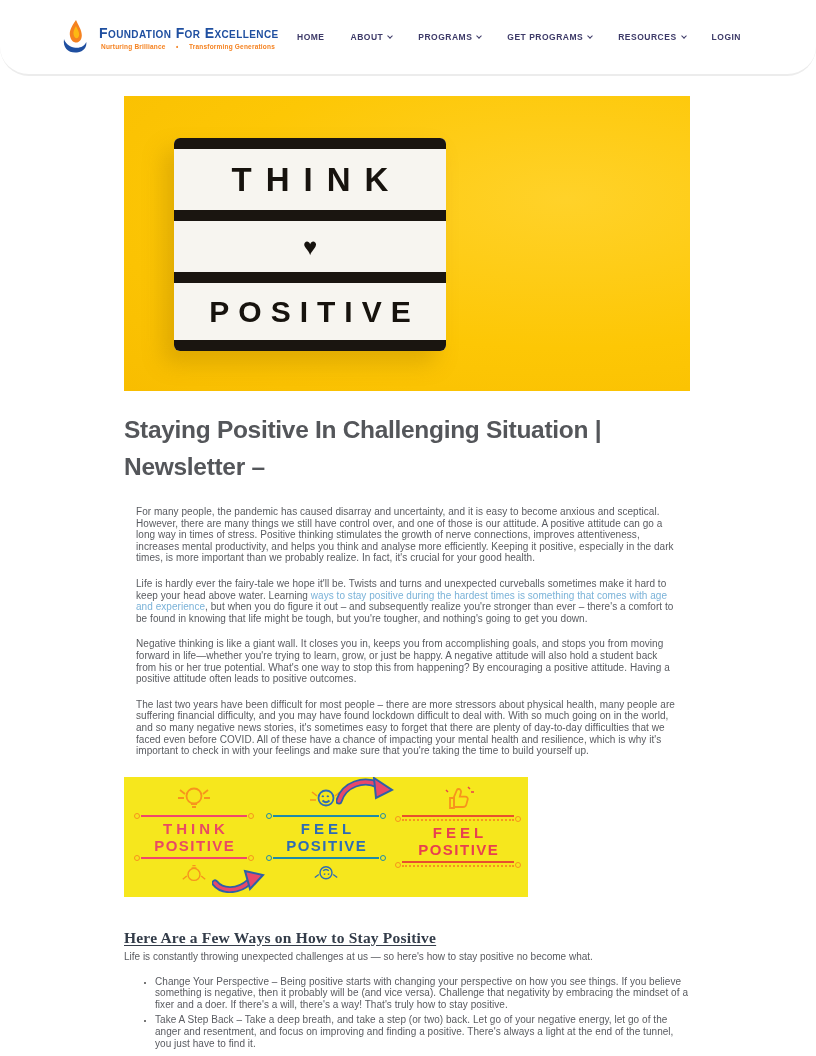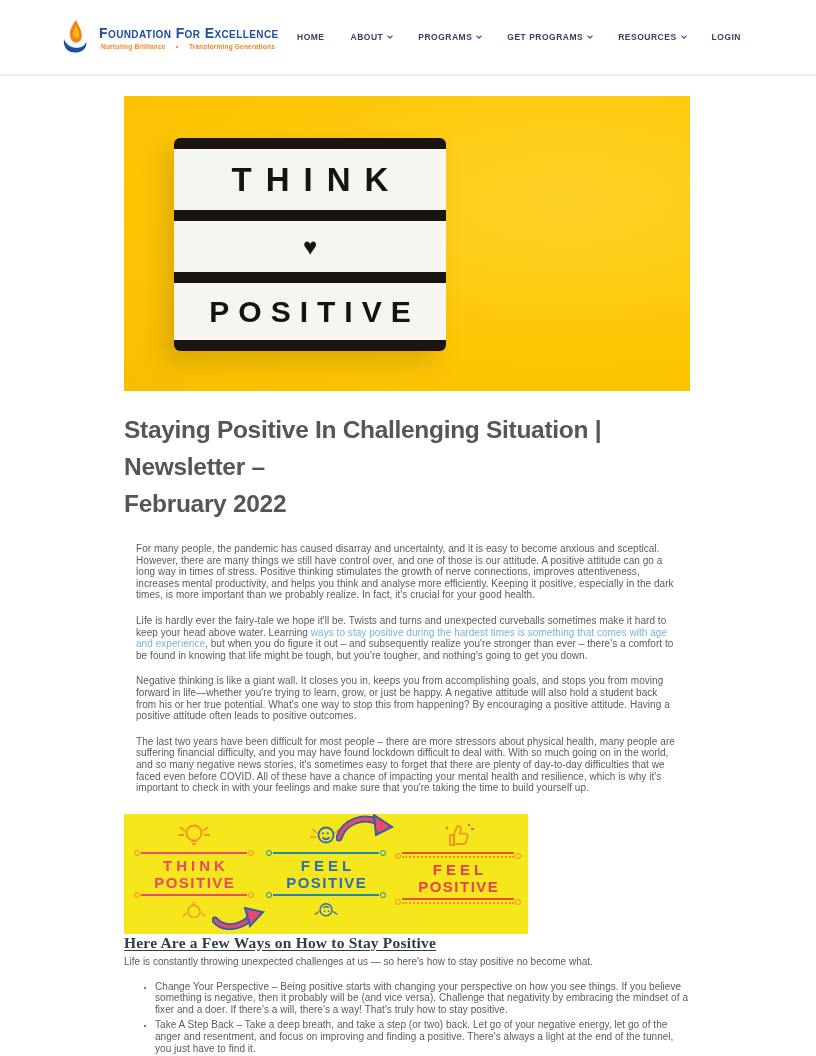--- a/index.html
+++ b/index.html
@@ -2,21 +2,21 @@
 <html><head>
 <meta charset="utf-8">
 <style>
   * { box-sizing: border-box; margin: 0; padding: 0; }
   html,body { background:#fff; }
   body { font-family: "Liberation Sans", sans-serif; }
   .page { width:816px; height:1056px; position:relative; background:#fff; overflow:hidden; margin:0 auto; }
 
   
   .header { height:76px; display:flex; align-items:center; justify-content:space-between;
-            padding:0 75px 0 60px; border-bottom:2px solid #ececec; background:#fff; }
+            padding:0 75px 0 60px; border-bottom:2px solid #ececec; background:#fff;border-radius:29px; }
   .logo { display:flex; align-items:center; gap:7px; }
   .logo-text { display:flex; flex-direction:column; }
   .logo-title { font-variant: small-caps; font-size:14px; font-weight:700; color:#1f4fa0; letter-spacing:.4px; }
   .logo-tagline { display:flex; justify-content:space-between; width:176px; font-size:6.5px; font-weight:700;
                   color:#f58220; letter-spacing:.2px; margin-top:2px; padding-left:2px; }
   .nav { display:flex; align-items:center; gap:26px; }
   .nav-item { display:flex; align-items:center; font-size:8.5px; font-weight:700; color:#3d3a68;
               letter-spacing:.5px; cursor:pointer; white-space:nowrap; }
   .chev { width:4px; height:4px; border-right:1.2px solid #3d3a68; border-bottom:1.2px solid #3d3a68;
           transform:rotate(45deg); display:inline-block; margin-left:5px; margin-top:-2px; }
@@ -65,21 +65,21 @@
   .rule-feel::before,.rule-feel::after { border-color:#f7941d; top:-1px; }
   .doodle { height:32px; display:flex; align-items:center; justify-content:center; }
   .doodle.bottom { height:26px; }
   .flip { transform:rotate(180deg); }
   .arrow-doodle { position:absolute; }
   .arrow-top { left:212px; top:0px; }
   .arrow-bottom { left:88px; top:86px; }
 
   
   .tips-heading { font-family:"Liberation Serif", serif; font-size:15.5px; font-weight:700;
-                  color:#333c49; margin-top:0; text-decoration:underline; text-underline-offset:2px;
+                  color:#333c49; margin-top:32px; text-decoration:underline; text-underline-offset:2px;
                   letter-spacing:.2px; }
   .tips-intro { font-size:10px; color:#595b60; margin-top:4px; }
   .tips-list { margin:14px 0 0; padding-left:31px; }
   .tips-list li { font-size:10px; line-height:11.8px; color:#595b60; margin-bottom:3px; letter-spacing:.05px; }
   .tips-list li::marker { color:#4a4a4a; font-size:8px; }
 </style>
 </head>
 <body>
 
 <div class="page">
@@ -141,21 +141,20 @@
         <div class="lb-bar"></div>
         <div class="lb-row">
             <span class="lb-word lb-positive">POSITIVE</span>
           </div>
         <div class="lb-bar"></div>
       </div>
     </div>
 
     <h1 class="article-title">
       <span>Staying Positive In Challenging Situation | Newsletter –</span><br>
-      <span>February 2022</span>
     </h1>
 
     <div class="article-body">
       <p>For many people, the pandemic has caused disarray and uncertainty, and it is easy to become anxious and sceptical. However, there are many things we still have control over, and one of those is our attitude. A positive attitude can go a long way in times of stress. Positive thinking stimulates the growth of nerve connections, improves attentiveness, increases mental productivity, and helps you think and analyse more efficiently. Keeping it positive, especially in the dark times, is more important than we probably realize. In fact, it's crucial for your good health.</p>
       <p><span>Life is hardly ever the fairy-tale we hope it'll be. Twists and turns and unexpected curveballs sometimes make it hard to keep your head above water. Learning </span><a class="text-link">ways to stay positive during the hardest times is something that comes with age and experience</a><span>, but when you do figure it out – and subsequently realize you're stronger than ever – there's a comfort to be found in knowing that life might be tough, but you're tougher, and nothing's going to get you down.</span></p>
       <p>Negative thinking is like a giant wall. It closes you in, keeps you from accomplishing goals, and stops you from moving forward in life—whether you're trying to learn, grow, or just be happy. A negative attitude will also hold a student back from his or her true potential. What's one way to stop this from happening? By encouraging a positive attitude. Having a positive attitude often leads to positive outcomes.</p>
       <p>The last two years have been difficult for most people – there are more stressors about physical health, many people are suffering financial difficulty, and you may have found lockdown difficult to deal with. With so much going on in the world, and so many negative news stories, it's sometimes easy to forget that there are plenty of day-to-day difficulties that we faced even before COVID. All of these have a chance of impacting your mental health and resilience, which is why it's important to check in with your feelings and make sure that you're taking the time to build yourself up.</p>
     </div>
 
     <div class="banner">

